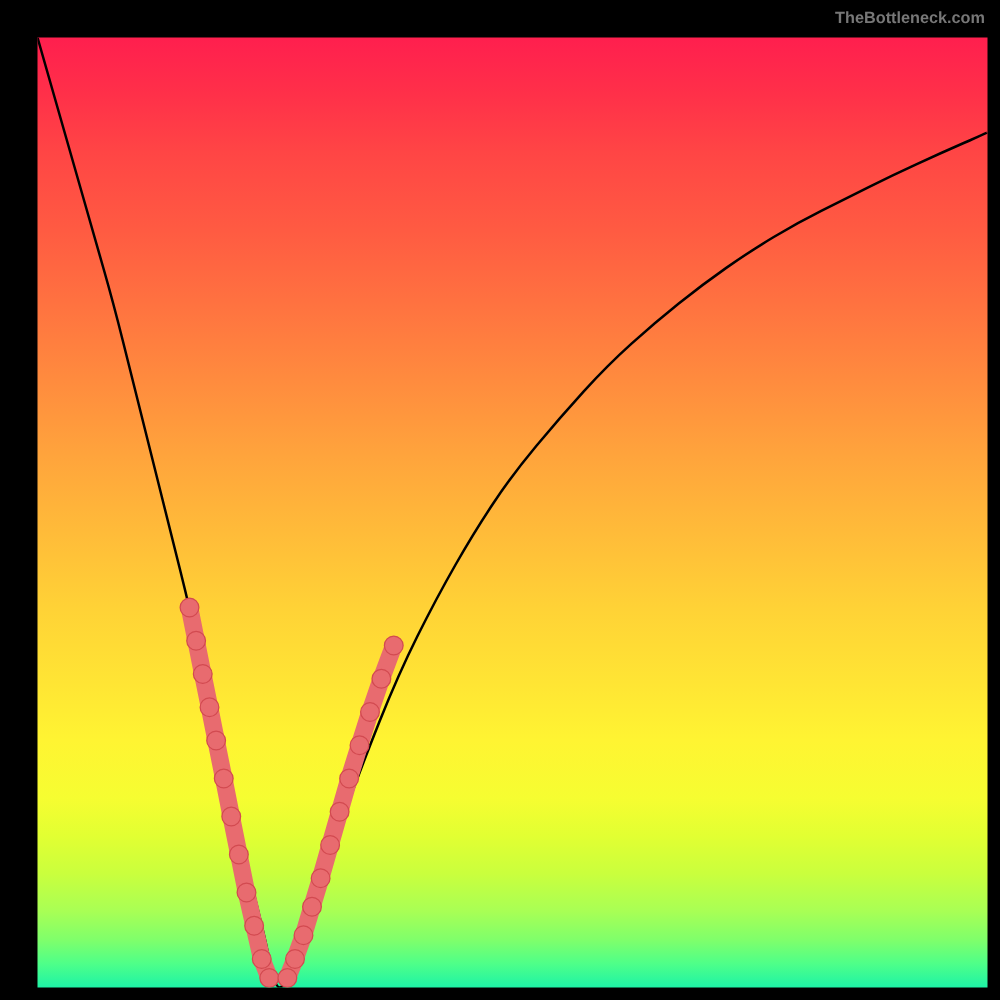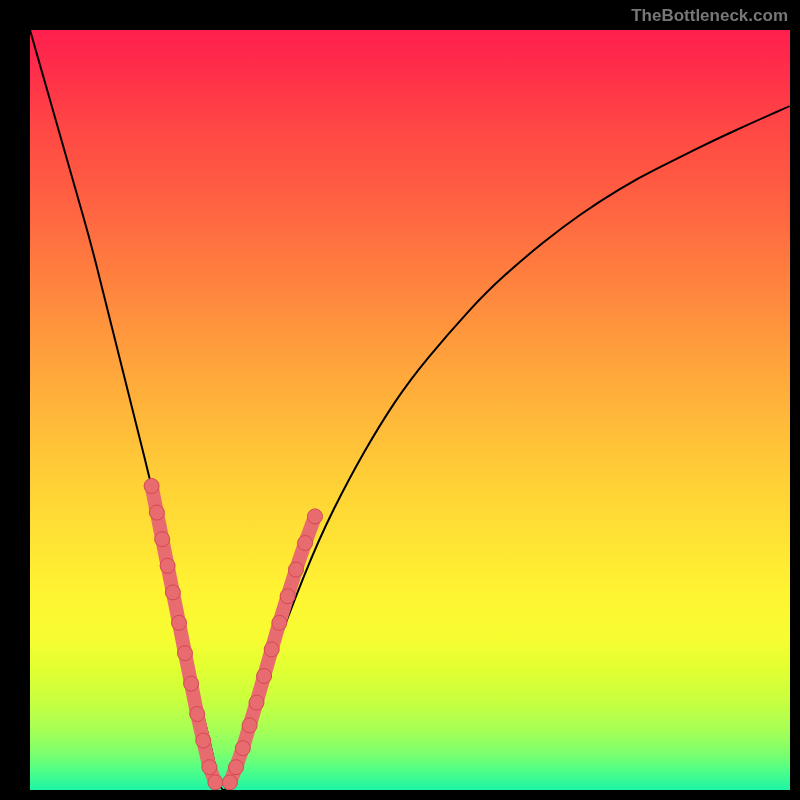--- a/index.html
+++ b/index.html
@@ -44,21 +44,21 @@
       #7fff6b 95%,
       #4eff89 97.5%,
       #1ef3a6 100%
     );
   }
   .watermark {
     position: absolute;
     top: 6px;
     right: 12px;
     color: #777;
-    font-size: 17px;
+    font-size: 13px;
     font-weight: 600;
     user-select: none;
     pointer-events: none;
   }
   svg.curve {
     position: absolute;
     left: 0;
     top: 0;
     width: 760px;
     height: 760px;

